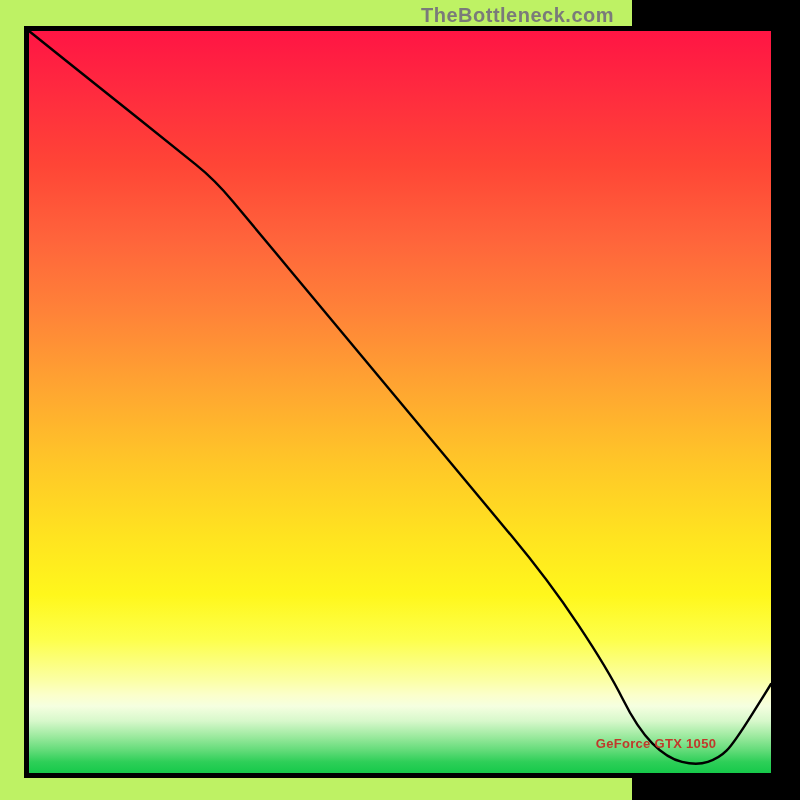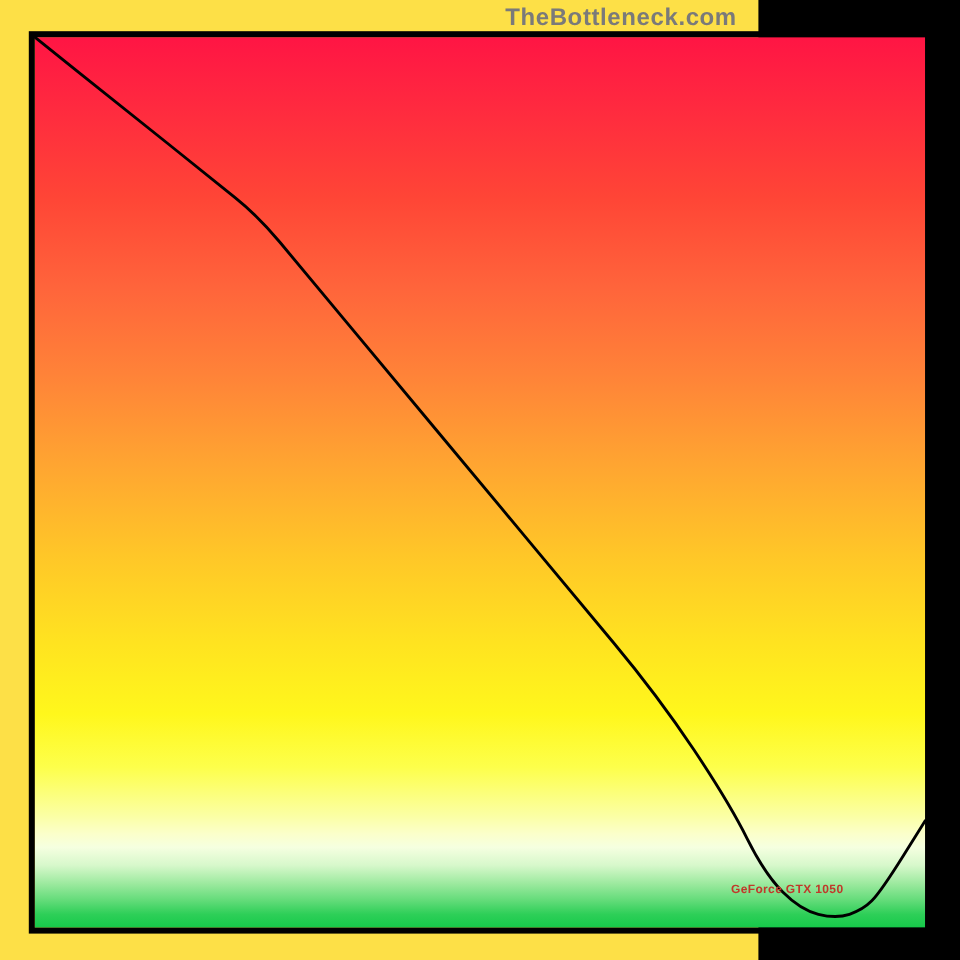--- a/index.html
+++ b/index.html
@@ -8,21 +8,21 @@
     width: 800px;
     height: 800px;
     background: #000;
     font-family: Arial, Helvetica, sans-serif;
     overflow: hidden;
   }
   .page {
     position: relative;
     width: 632px;
     height: 800px;
-    background: #fde047;
+    background: #bef264;
   }
   .attribution {
     position: absolute;
     top: 4px;
     right: 18px;
     color: #7a7a7a;
     font-size: 20px;
     font-weight: 700;
     letter-spacing: 0.5px;
   }
@@ -68,21 +68,21 @@
     position: absolute;
     left: 29px;
     top: 31px;
     width: 742px;
     height: 742px;
     overflow: visible;
   }
   .series-label {
     position: absolute;
     color: #c0392b;
-    font-size: 10px;
+    font-size: 13px;
     font-weight: 700;
     letter-spacing: 0.3px;
     transform: translate(-50%, 0);
     white-space: nowrap;
   }
 </style>
 </head>
 <body>
 <div class="page">
 

